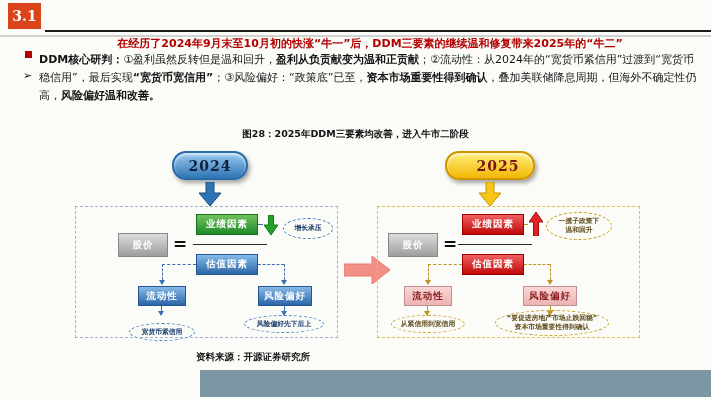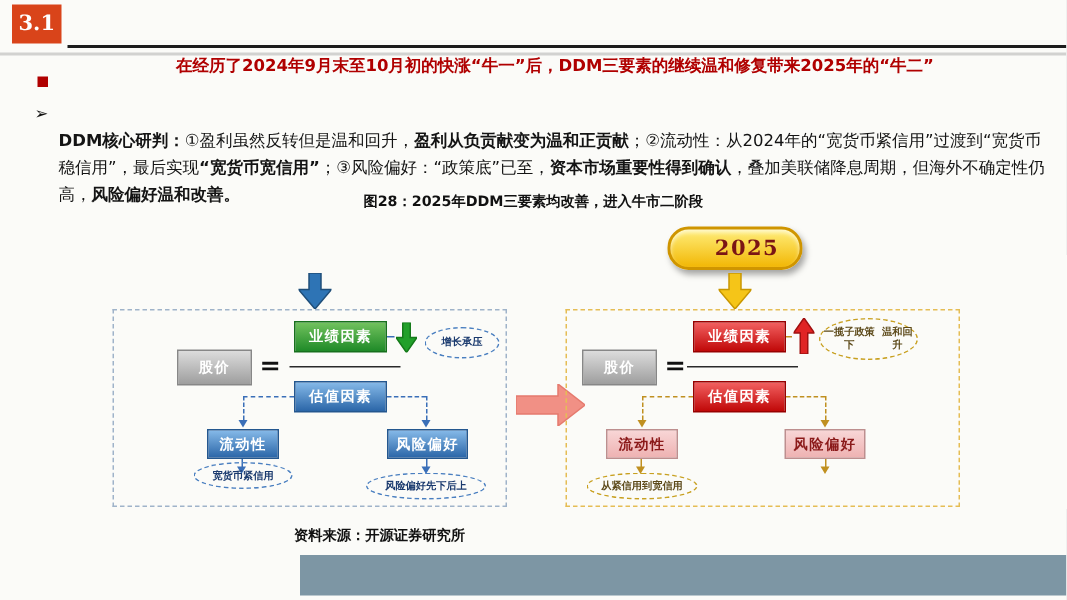--- a/index.html
+++ b/index.html
@@ -10,39 +10,39 @@
   .badge{position:absolute;left:8px;top:3px;width:33px;height:26px;background:#d9441a;
          color:#fff;font-weight:bold;font-size:14px;display:flex;align-items:center;justify-content:center;
          font-family:"DejaVu Serif","Liberation Serif",serif;}
   .slide-title{position:absolute;left:52px;top:5px;font-size:16px;font-weight:bold;color:#111;letter-spacing:1px;}
   .rule-dark{position:absolute;left:45px;right:0;top:30px;height:2px;background:#1c1c1c;}
   .rule-light{position:absolute;left:0;right:0;top:35px;height:2px;background:#d2d2d0;}
   
   .sq-bullet{position:absolute;left:25px;top:51px;width:7px;height:7px;background:#b00000;}
   .highlight{position:absolute;left:39px;top:36px;right:10px;font-size:11px;font-weight:bold;color:#b00000;text-align:center;}
   .arr-bullet{position:absolute;left:23px;top:69px;font-size:11px;color:#111;font-weight:bold;}
-  .analysis{position:absolute;left:39px;top:85px;right:14px;font-size:11px;color:#141414;line-height:1.62;}
+  .analysis{position:absolute;left:39px;top:51px;right:14px;font-size:11px;color:#141414;line-height:1.62;}
   .fig-title{position:absolute;left:0;right:0;top:128px;text-align:center;font-size:9.5px;font-weight:bold;color:#111;}
   
   .diagram{position:absolute;left:0;top:148px;width:711px;height:202px;}
   .pill{position:absolute;display:flex;align-items:center;justify-content:center;text-align:center;
         font-weight:bold;border-radius:0;box-sizing:border-box;font-size:9.5px;letter-spacing:1px;}
   .pill-year{border-radius:14px;font-size:14px;font-family:"DejaVu Serif","Liberation Serif",serif;
              box-shadow:2px 3px 4px rgba(0,0,0,.35), inset 0 2px 3px rgba(255,255,255,.65);}
   .p-2024{background:linear-gradient(180deg,#9ccaf0,#2e74b5);border:2px solid #2a6aa8;color:#0e2240;}
   .p-2025{background:linear-gradient(180deg,#ffee7a,#f2b705);border:2px solid #cf9500;color:#7a1515;padding-left:16px;}
   .p-blue{background:linear-gradient(180deg,#85b9e8,#2b66a8);border:1px solid #24578f;color:#fff;}
   .p-green{background:linear-gradient(180deg,#72c25e,#1f8a28);border:1px solid #17701d;color:#fff;}
   .p-red{background:linear-gradient(180deg,#f26060,#c00808);border:1px solid #980000;color:#fff;}
   .p-gray{background:linear-gradient(180deg,#dcdcdc,#9e9e9e);border:1px solid #878787;color:#fff;}
   .p-pink{background:linear-gradient(180deg,#f8d6d6,#eeb2b2);border:1px solid #bd8f8f;color:#8b1a1a;}
   .dbox{position:absolute;box-sizing:border-box;}
   .dbox-b{border:1px dashed #9fb3c9;}
   .dbox-g{border:1px dashed #e5bd55;}
-  .oval{position:absolute;display:flex;flex-direction:row;align-items:center;justify-content:center;
+  .oval{position:absolute;display:flex;flex-direction:column;align-items:center;justify-content:center;
         border-radius:50%;font-size:6.8px;text-align:center;line-height:1.3;font-weight:bold;box-sizing:border-box;}
   .oval-b{border:1.2px dashed #4a7fc0;color:#1a3a6e;}
   .oval-g{border:1.2px dashed #c8a020;color:#5d4a1a;}
   .eq{position:absolute;font-size:17px;font-weight:bold;color:#111;}
   .frac{position:absolute;height:0;border-top:1.6px solid #2a2a2a;}
   .hd-b{position:absolute;height:0;border-top:1.3px dashed #3a6fb8;}
   .vd-b{position:absolute;width:0;border-left:1.3px dashed #3a6fb8;}
   .hd-g{position:absolute;height:0;border-top:1.3px dashed #c09020;}
   .vd-g{position:absolute;width:0;border-left:1.3px dashed #c09020;}
   .tri-b{position:absolute;width:0;height:0;border-left:3.5px solid transparent;border-right:3.5px solid transparent;border-top:5px solid #3a6fb8;}
@@ -65,20 +65,21 @@
   <div class="sq-bullet"></div>
   <div class="highlight">在经历了2024年9月末至10月初的快涨“牛一”后，DDM三要素的继续温和修复带来2025年的“牛二”</div>
 
   <div class="arr-bullet">➢</div>
   <div class="analysis"><span style="font-weight: bold;">DDM核心研判：</span><span>①盈利虽然反转但是温和回升，</span><span style="font-weight: bold;">盈利从负贡献变为温和正贡献</span><span>；②流动性：从2024年的“宽货币紧信用”过渡到“宽货币稳信用”，最后实现</span><span style="font-weight: bold;">“宽货币宽信用”</span><span>；③风险偏好：“政策底”已至，</span><span style="font-weight: bold;">资本市场重要性得到确认</span><span>，叠加美联储降息周期，但海外不确定性仍高，</span><span style="font-weight: bold;">风险偏好温和改善。</span></div>
 
   <div class="fig-title">图28：2025年DDM三要素均改善，进入牛市二阶段</div>
 
   <div class="diagram">
 
+    <div class="pill pill-year p-2024" style="left:172px;top:3px;width:76px;height:29px;">2024</div>
     <svg class="abs" style="left:199px;top:34px;" width="22" height="24">
       <polygon points="7,0 15,0 15,11 22,11 11,24 0,11 7,11" fill="#2e74b5" stroke="#1f4e79" stroke-width="1"></polygon>
     </svg>
     <div class="dbox dbox-b" style="left:75px;top:58px;width:263px;height:132px;"></div>
 
     <div class="pill p-gray" style="left:118px;top:85px;width:50px;height:24px;">股价</div>
     <div class="eq" style="left:173px;top:86px;">=</div>
     <div class="pill p-green" style="left:196px;top:66px;width:62px;height:21px;">业绩因素</div>
     <div class="frac" style="left:193px;top:96px;width:74px;"></div>
     <div class="hd-b" style="left:258px;top:76px;width:5px;"></div>
@@ -94,21 +95,21 @@
     <div class="tri-b" style="left:159px;top:132px;"></div>
     <div class="hd-b" style="left:258px;top:116px;width:26px;"></div>
     <div class="vd-b" style="left:284px;top:116px;height:16px;"></div>
     <div class="tri-b" style="left:281px;top:132px;"></div>
 
     <div class="pill p-blue" style="left:138px;top:138px;width:48px;height:20px;">流动性</div>
     <div class="pill p-blue" style="left:258px;top:138px;width:54px;height:20px;">风险偏好</div>
 
     <div class="vd-b" style="left:161px;top:158px;height:6px;"></div>
     <div class="tri-b" style="left:158px;top:163px;"></div>
-    <div class="oval oval-b" style="left:129px;top:160px;width:66px;height:18px;">宽货币紧信用</div>
+    <div class="oval oval-b" style="left:129px;top:175px;width:66px;height:18px;">宽货币紧信用</div>
 
     <div class="vd-b" style="left:284px;top:158px;height:6px;"></div>
     <div class="tri-b" style="left:281px;top:163px;"></div>
     <div class="oval oval-b" style="left:244px;top:167px;width:80px;height:18px;">风险偏好先下后上</div>
 
     <svg class="abs" style="left:344px;top:108px;" width="46" height="28">
       <polygon points="0,8 28,8 28,0 46,14 28,28 28,20 0,20" fill="#f19085" stroke="#e57a6e" stroke-width="1"></polygon>
     </svg>
 
     <div class="pill pill-year p-2025" style="left:445px;top:3px;width:90px;height:29px;">2025</div>
@@ -141,19 +142,23 @@
 
     <div class="pill p-pink" style="left:404px;top:138px;width:48px;height:20px;">流动性</div>
     <div class="pill p-pink" style="left:523px;top:138px;width:54px;height:20px;">风险偏好</div>
 
     <div class="vd-g" style="left:427px;top:158px;height:6px;"></div>
     <div class="tri-g" style="left:424px;top:163px;"></div>
     <div class="oval oval-g" style="left:391px;top:167px;width:74px;height:18px;text-align:center;">从紧信用到宽信用</div>
 
     <div class="vd-g" style="left:550px;top:158px;height:6px;"></div>
     <div class="tri-g" style="left:547px;top:163px;"></div>
+    <div class="oval oval-g" style="left:495px;top:162px;width:114px;height:26px;">
+      <span>“要促进房地产市场止跌回稳”</span>
+      <span>资本市场重要性得到确认</span>
+    </div>
 
   </div>
 
   <div class="source">资料来源：开源证券研究所</div>
   <div class="footer-bar"></div>
 
 </div>
 
 </body></html>

